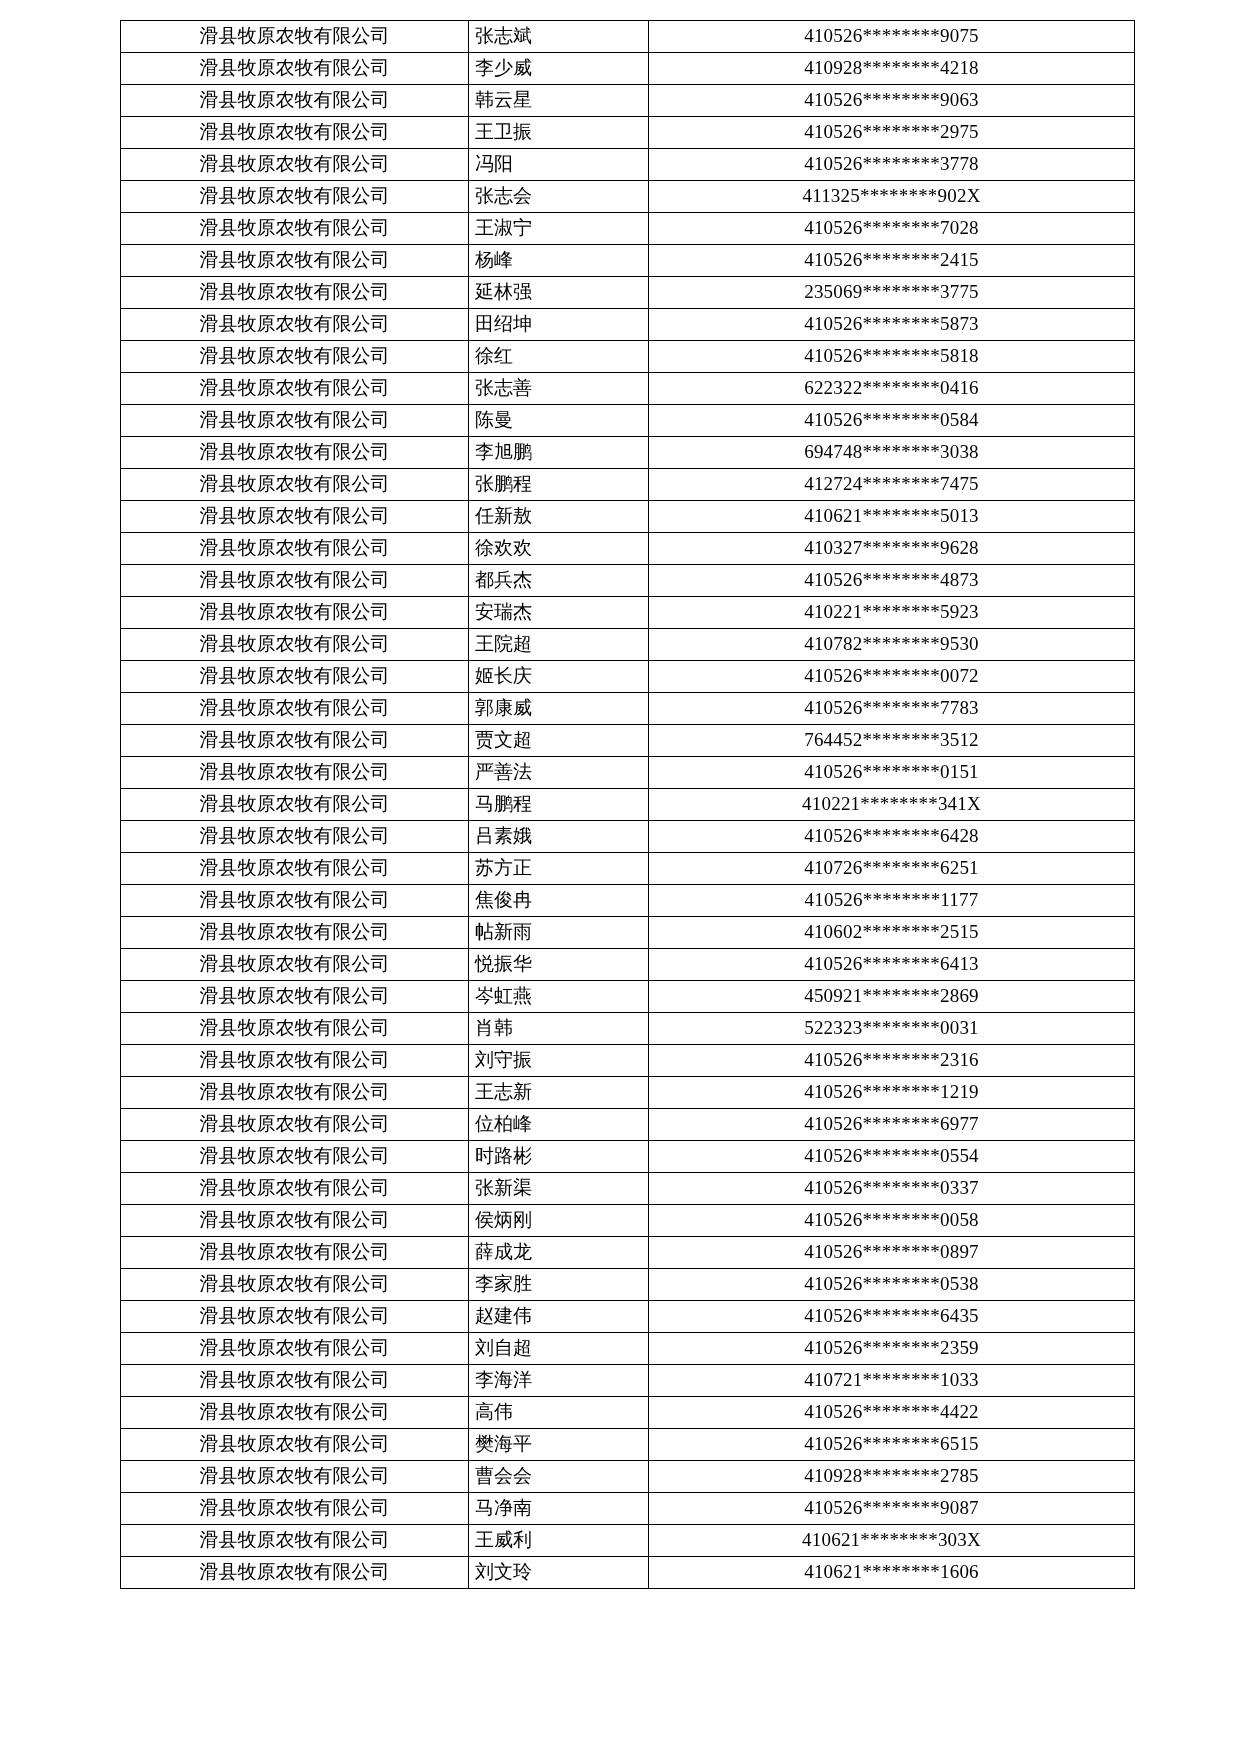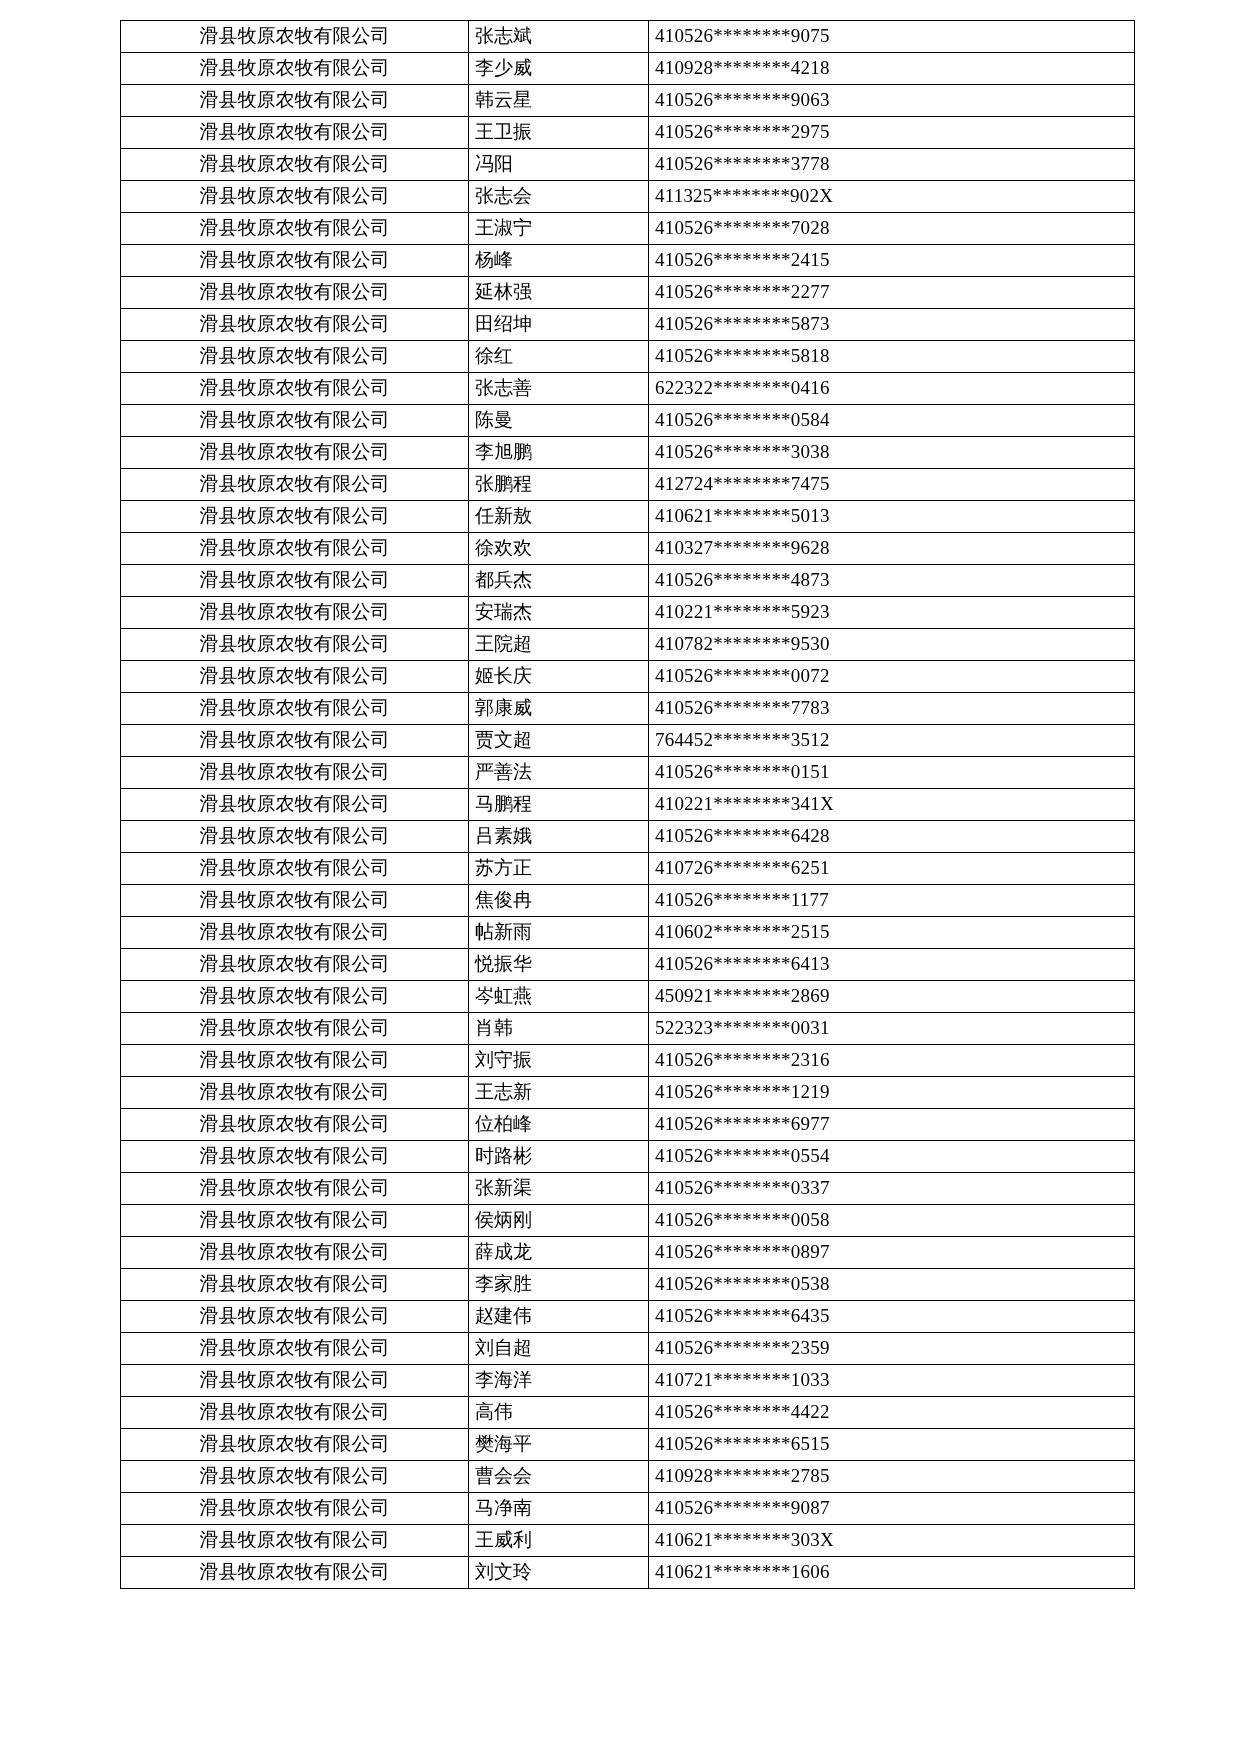--- a/index.html
+++ b/index.html
@@ -33,21 +33,21 @@
     vertical-align: middle;
     white-space: nowrap;
     overflow: hidden;
   }
   col.c-company { width: 348px; }
   col.c-name    { width: 180px; }
   col.c-id      { width: 486px; }
 
   td.company { text-align: center; }
   td.name    { text-align: left; }
-  td.idnum   { letter-spacing: 0.2px; }
+  td.idnum   { text-align: center; letter-spacing: 0.2px; }
 </style>
 </head>
 <body>
 
 <div class="page">
   <table class="roster">
     <colgroup>
       <col class="c-company">
       <col class="c-name">
       <col class="c-id">
@@ -89,21 +89,21 @@
           <td class="idnum">410526********7028</td>
         </tr>
         <tr>
           <td class="company">滑县牧原农牧有限公司</td>
           <td class="name">杨峰</td>
           <td class="idnum">410526********2415</td>
         </tr>
         <tr>
           <td class="company">滑县牧原农牧有限公司</td>
           <td class="name">延林强</td>
-          <td class="idnum">410526********2277</td>
+          <td class="idnum">235069********3775</td>
         </tr>
         <tr>
           <td class="company">滑县牧原农牧有限公司</td>
           <td class="name">田绍坤</td>
           <td class="idnum">410526********5873</td>
         </tr>
         <tr>
           <td class="company">滑县牧原农牧有限公司</td>
           <td class="name">徐红</td>
           <td class="idnum">410526********5818</td>
@@ -114,21 +114,21 @@
           <td class="idnum">622322********0416</td>
         </tr>
         <tr>
           <td class="company">滑县牧原农牧有限公司</td>
           <td class="name">陈曼</td>
           <td class="idnum">410526********0584</td>
         </tr>
         <tr>
           <td class="company">滑县牧原农牧有限公司</td>
           <td class="name">李旭鹏</td>
-          <td class="idnum">410526********3038</td>
+          <td class="idnum">694748********3038</td>
         </tr>
         <tr>
           <td class="company">滑县牧原农牧有限公司</td>
           <td class="name">张鹏程</td>
           <td class="idnum">412724********7475</td>
         </tr>
         <tr>
           <td class="company">滑县牧原农牧有限公司</td>
           <td class="name">任新敖</td>
           <td class="idnum">410621********5013</td>

